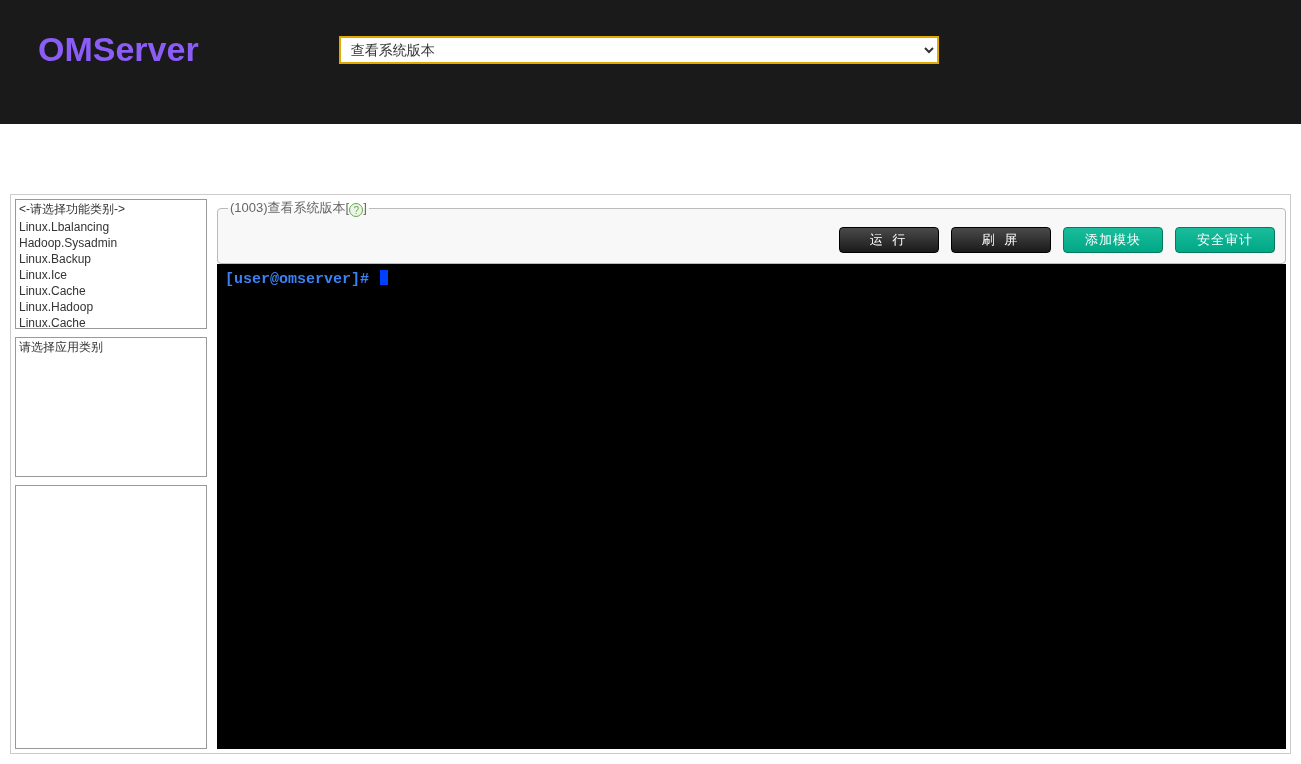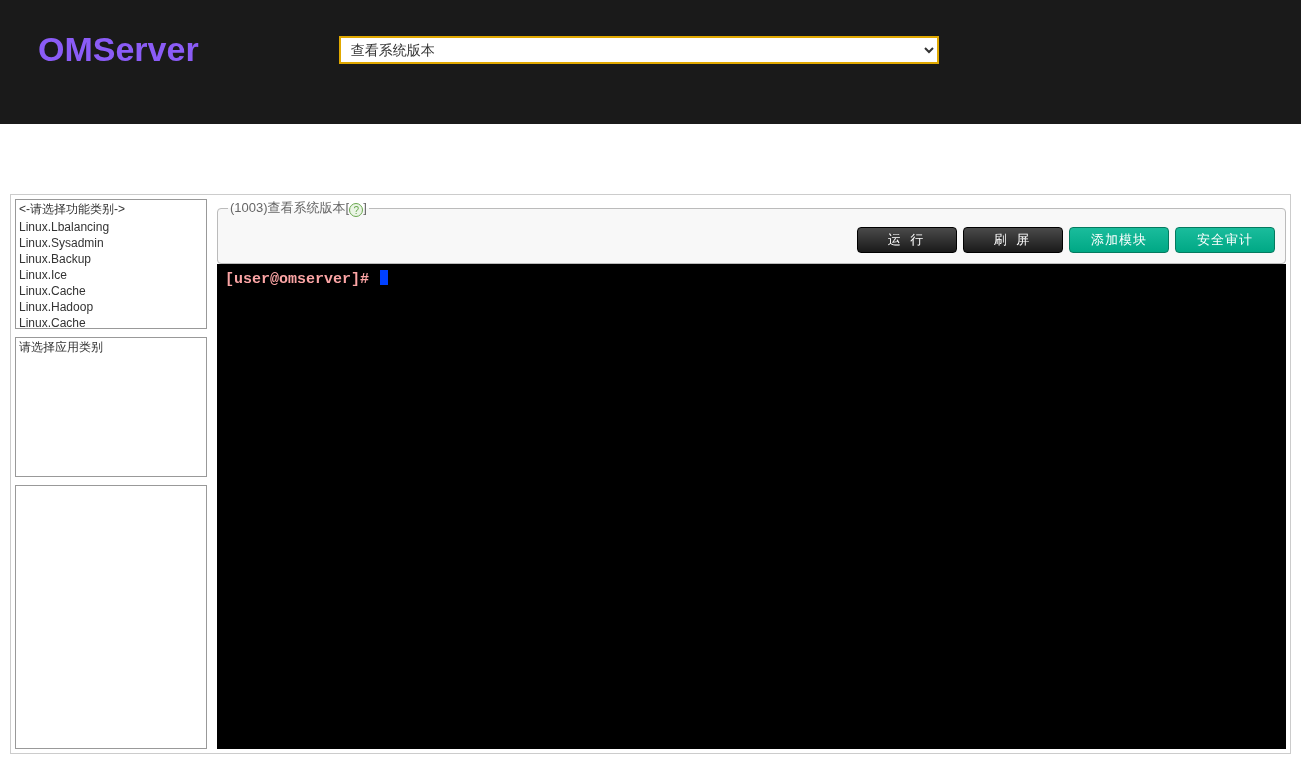--- a/index.html
+++ b/index.html
@@ -89,21 +89,21 @@
   color: #6aa84f;
   font-size: 10px;
   line-height: 13px;
   text-align: center;
   vertical-align: -2px;
   background: #eaf5e5;
 }
 .button-row {
   display: flex;
   justify-content: flex-end;
-  gap: 6px;
+  gap: 12px;
 }
 .btn {
   min-width: 100px;
   height: 26px;
   border-radius: 4px;
   color: #fff;
   font-size: 13px;
   letter-spacing: 3px;
   cursor: pointer;
   display: inline-flex;
@@ -123,21 +123,21 @@
 .terminal {
   flex: 1;
   background: #000;
   color: #00ff00;
   font-family: "Courier New", monospace;
   font-size: 15px;
   font-weight: bold;
   padding: 6px 8px;
   min-height: 450px;
 }
-.terminal .prompt { color: #fca5a5; }
+.terminal .prompt { color: #3b82f6; }
 .cursor-block {
   display: inline-block;
   width: 8px;
   height: 15px;
   background: #0040ff;
   vertical-align: -2px;
   margin-left: 2px;
 }
 </style>
 </head>
@@ -150,21 +150,21 @@
       <option>查看系统版本</option>
     </select>
   </div>
 </div>
 
 <div class="main">
   <div class="sidebar">
     <div class="listbox listbox1">
       <div class="opt">&lt;-请选择功能类别-&gt;</div>
       <div class="opt">Linux.Lbalancing</div>
-      <div class="opt">Linux.Sysadmin</div>
+      <div class="opt">Hadoop.Sysadmin</div>
       <div class="opt">Linux.Backup</div>
       <div class="opt">Linux.Ice</div>
       <div class="opt">Linux.Cache</div>
       <div class="opt">Linux.Hadoop</div>
       <div class="opt">Linux.Cache</div>
     </div>
     <div class="listbox listbox2">
       <div class="opt">请选择应用类别</div>
     </div>
     <div class="listbox listbox3"></div>

